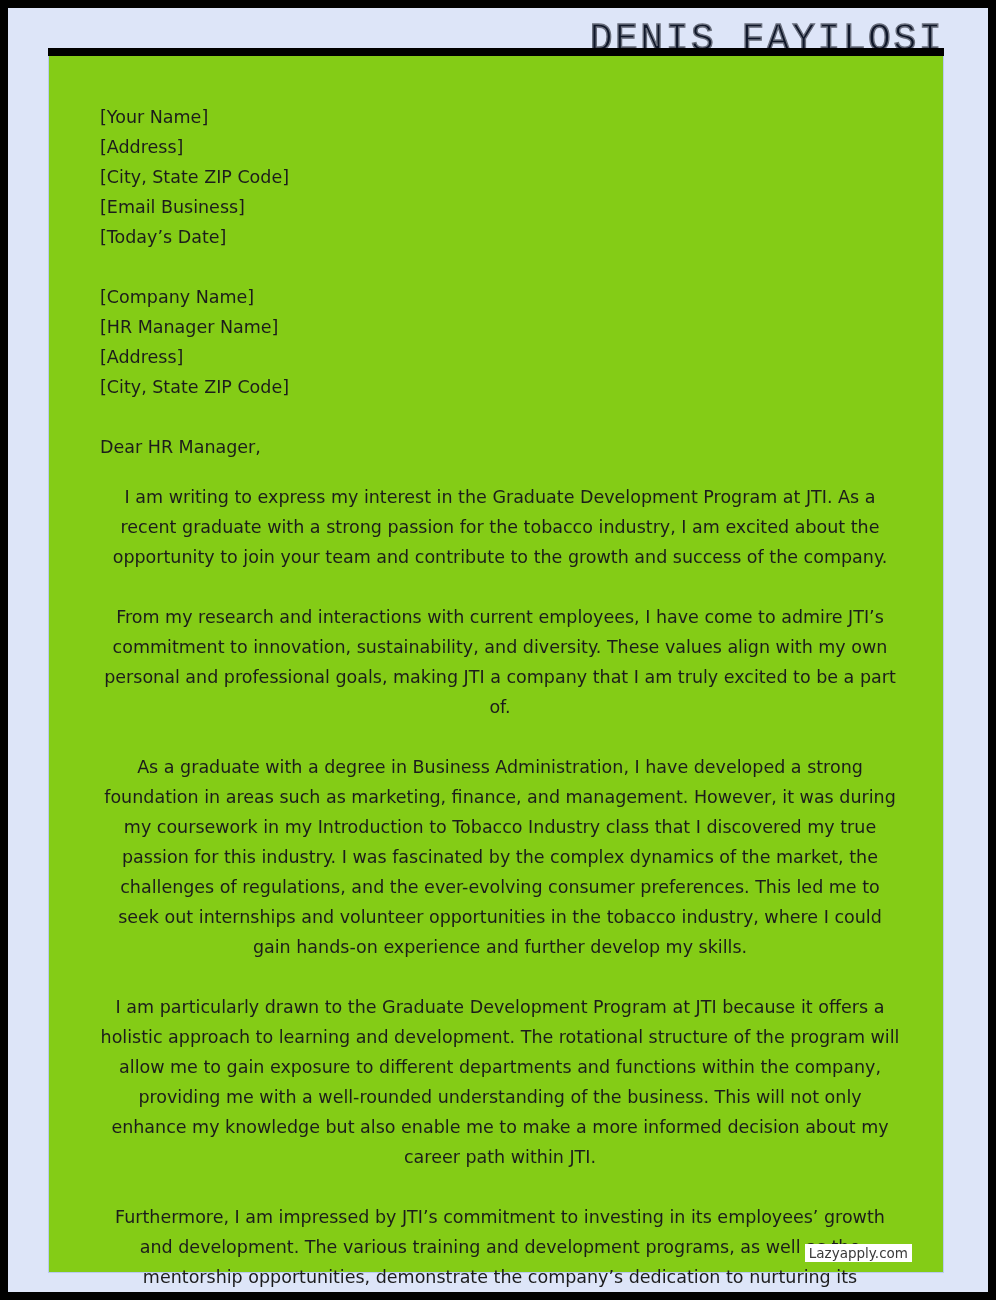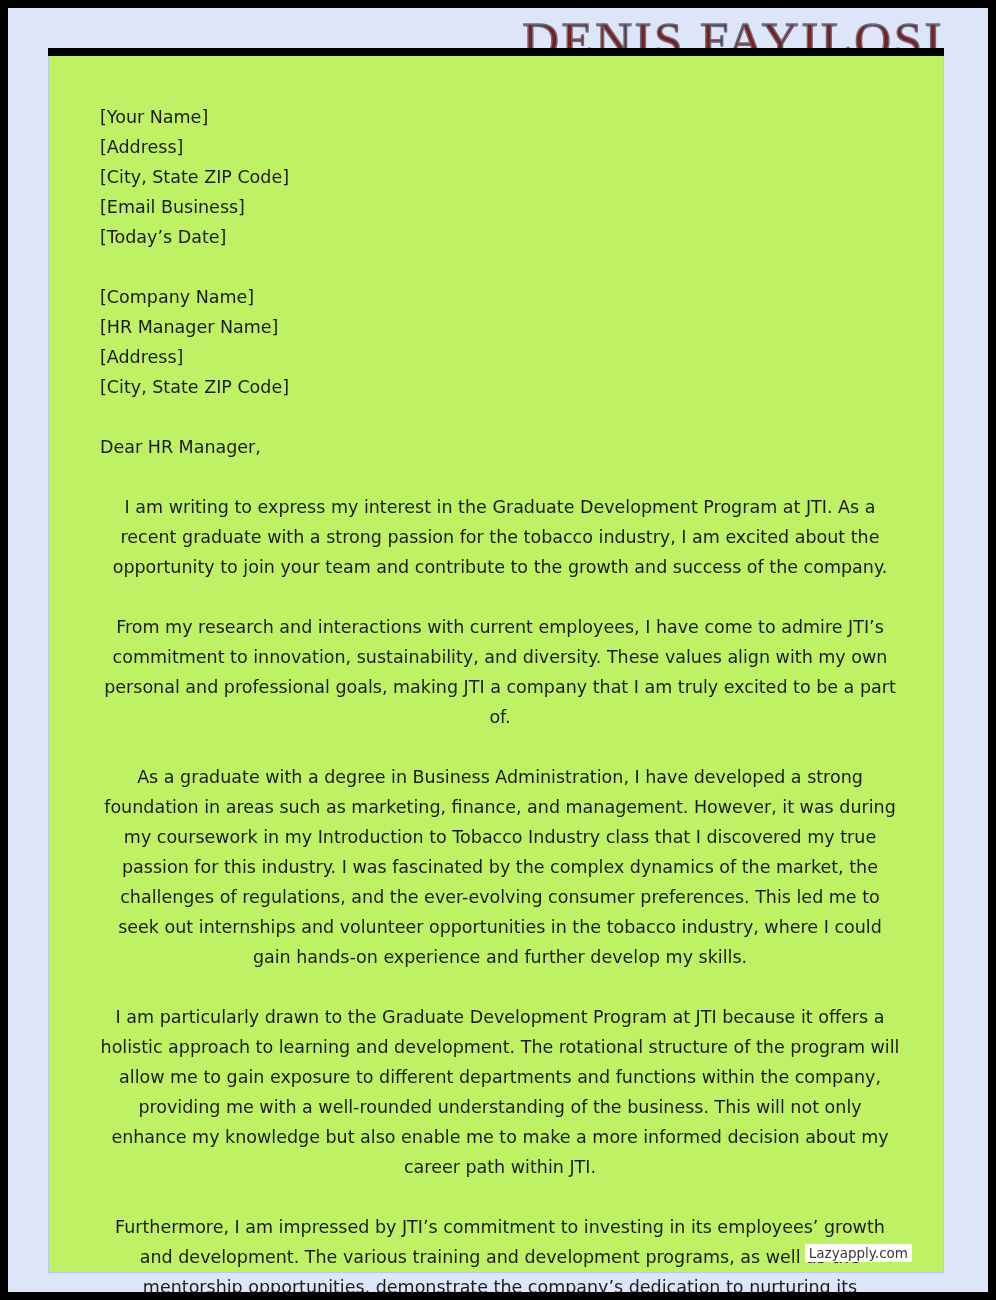--- a/index.html
+++ b/index.html
@@ -28,26 +28,26 @@
     height: 1284px;
     background: #dde5f8;
     overflow: hidden;
   }
 
   
   .header-name {
     position: absolute;
     right: 44px;
     top: 12px;
-    font-family: Liberation Serif, serif;
-    font-size: 51px;
+    font-family: Liberation Mono, monospace;
+    font-size: 38px;
     font-weight: 400;
     letter-spacing: 2.5px;
     line-height: 40px;
-    color: #7f1d1d;
+    color: #0f172a;
     -webkit-text-stroke: 1.4px #6a6f7d;
     text-shadow: 0 1px 0 rgba(120,126,140,0.35);
     white-space: nowrap;
     user-select: none;
   }
 
   
   .header-rule {
     position: absolute;
     left: 40px;
@@ -57,41 +57,41 @@
     background: #000000;
   }
 
   
   .page {
     position: absolute;
     left: 40px;
     top: 48px;
     width: 896px;
     height: 1217px;
-    background: #bef264;
+    background: #84cc16;
     border: 1px solid #b9cbee;
     border-top: none;
     overflow: visible;
   }
 
   .letter-body {
     position: absolute;
     left: 51px;
     top: 46px;
     width: 800px;
     font-size: 17.5px;
     line-height: 30px;
     color: #1c1c1c;
     font-family: "DejaVu Sans", sans-serif;
   }
 
   .addr-block { margin-bottom: 30px; }
   .addr-line  { white-space: nowrap; }
 
-  .salutation { margin-bottom: 30px; }
+  .salutation { margin-bottom: 20px; }
 
   .para { margin-bottom: 30px; text-align: center; }
 
   
   .watermark {
     position: absolute;
     right: 31px;
     bottom: 10px;
     font-size: 13.5px;
     color: #3a3a3a;

